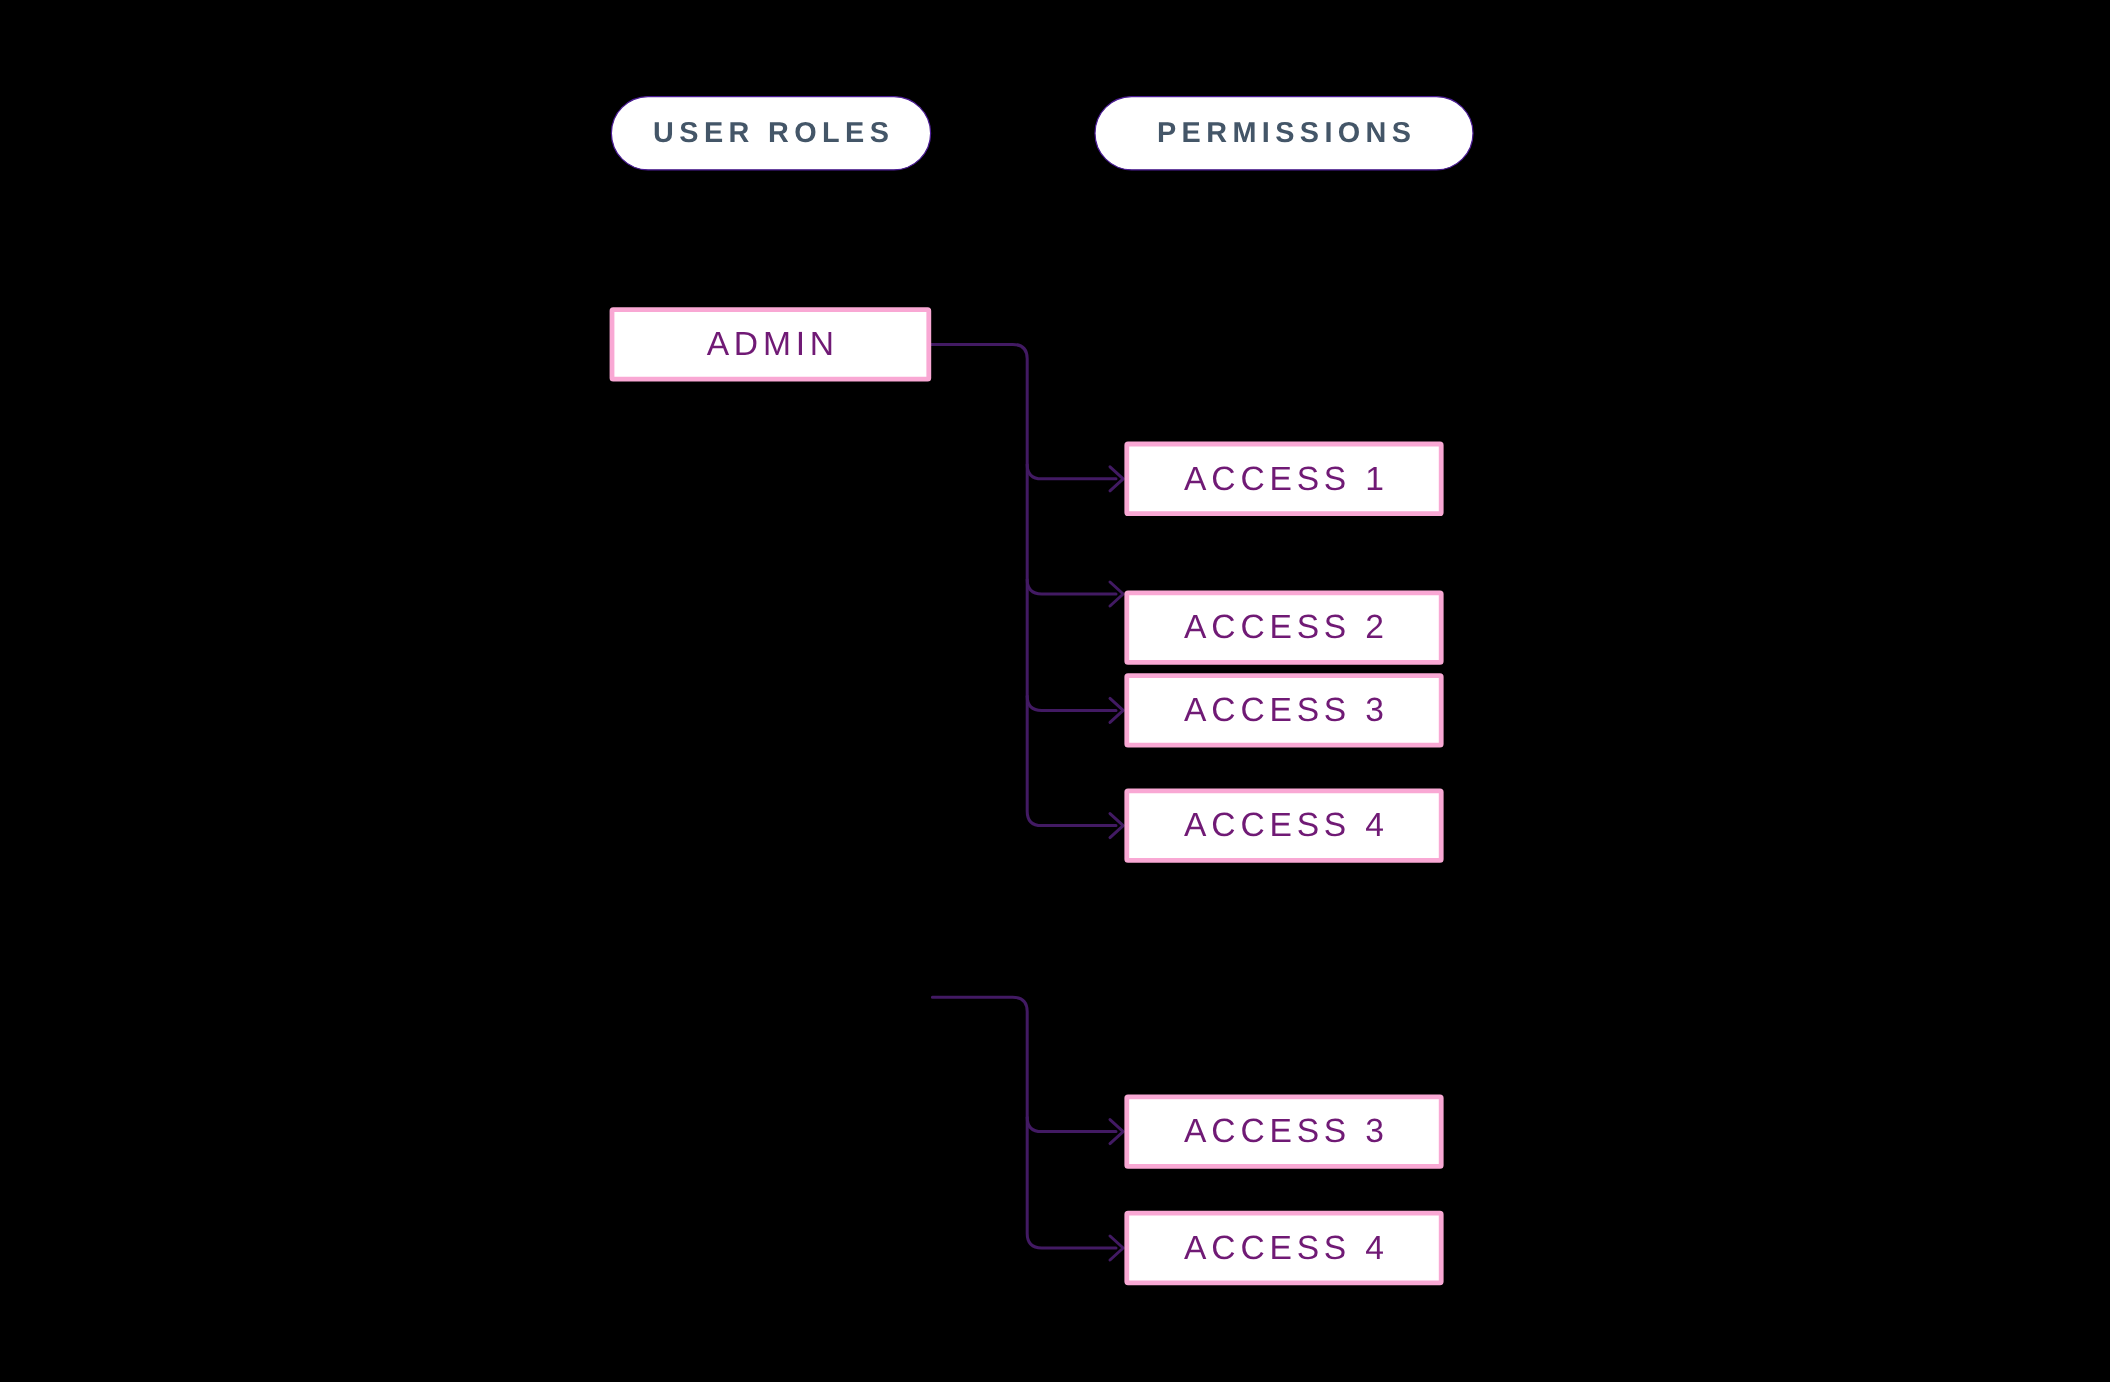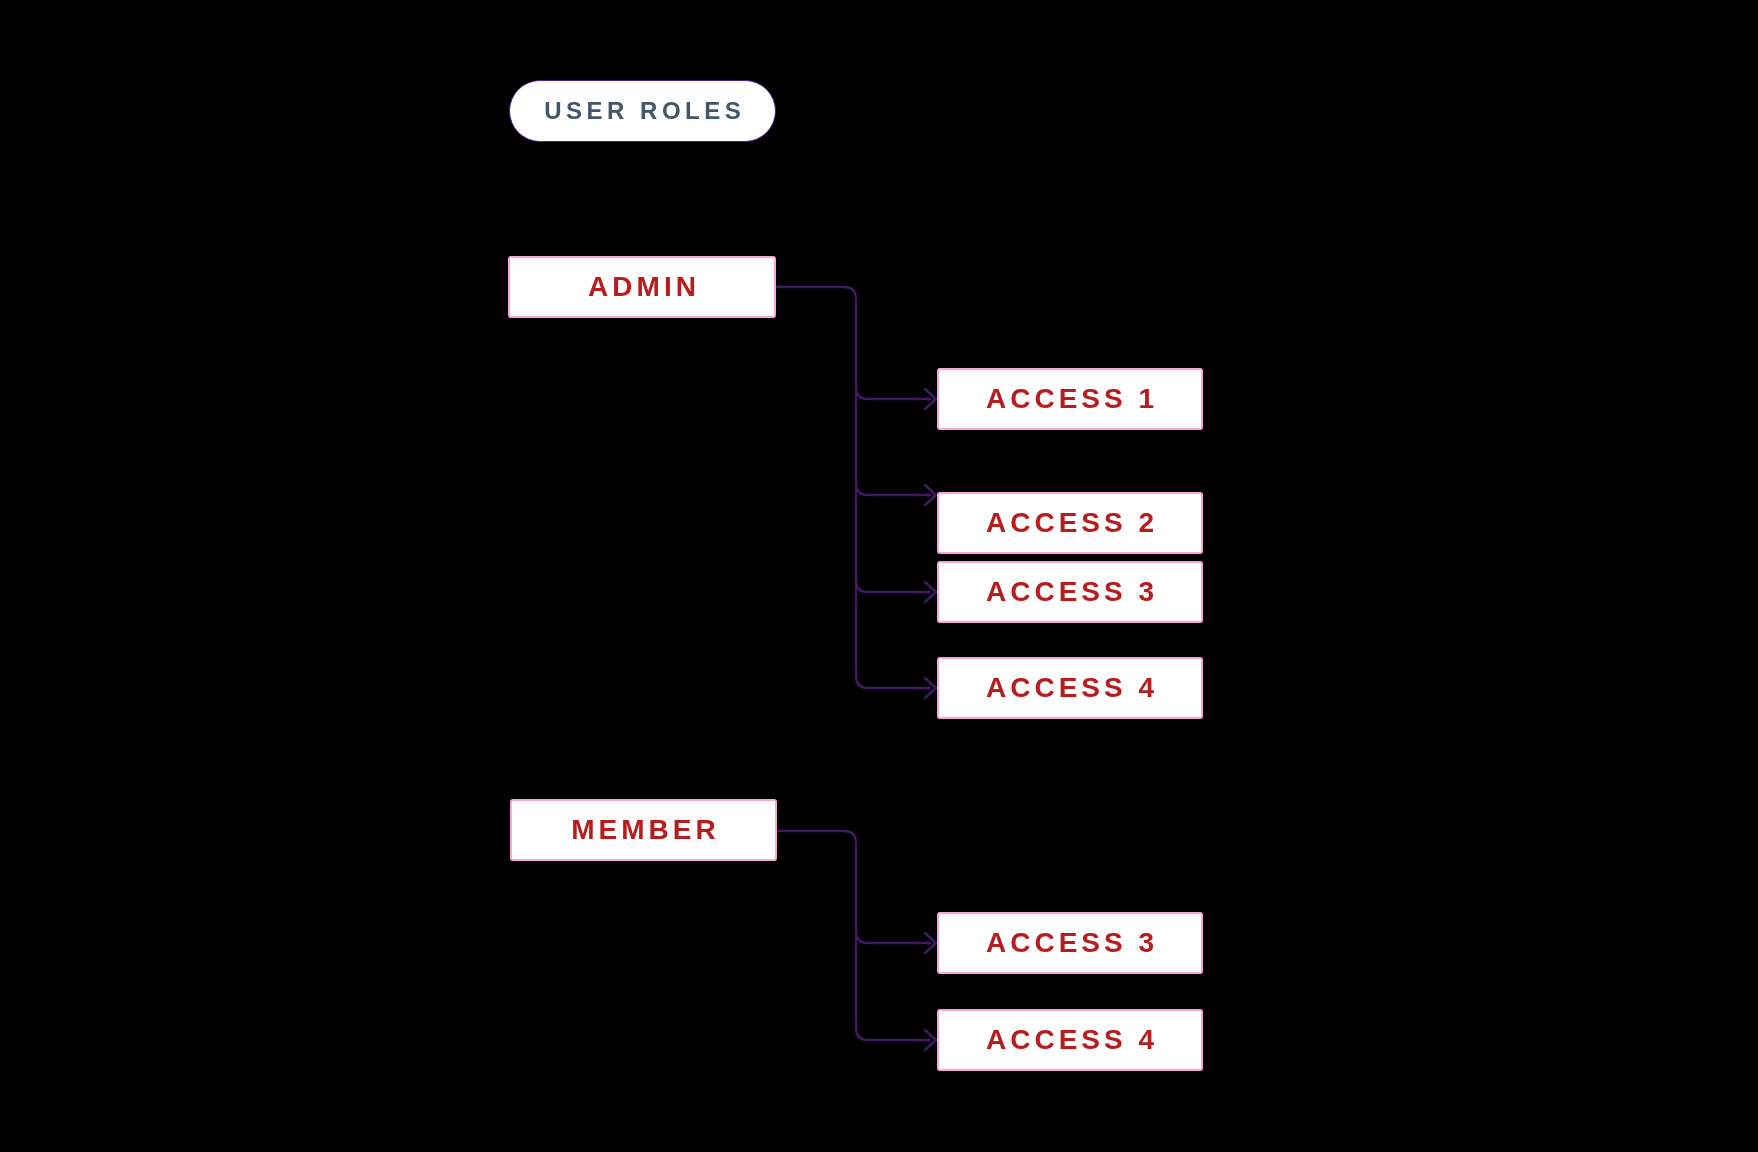--- a/index.html
+++ b/index.html
@@ -37,26 +37,26 @@
     font-weight: 600;
     letter-spacing: 4.5px;
     text-indent: 4.5px; 
   }
   .node {
     position: absolute;
     display: flex;
     align-items: center;
     justify-content: center;
     background: #ffffff;
-    border: 2px solid #f9a8d4;
+    border: 4px solid #f9a8d4;
     border-radius: 3px;
     box-sizing: border-box;
-    color: #b91c1c;
+    color: #701a75;
     font-size: 28px;
-    font-weight: 700;
+    font-weight: 400;
     letter-spacing: 4px;
     text-indent: 4px;
   }
   
   #pill-user-roles  { left: 509px; top: 80px;  width: 267px; height: 62px; }
   #pill-permissions { left: 912px; top: 80px;  width: 316px; height: 62px; }
   #node-admin       { left: 508px; top: 256px; width: 268px; height: 62px; }
   #node-member      { left: 510px; top: 799px; width: 267px; height: 62px; }
   #node-admin-access-1  { left: 937px; top: 368px;  width: 266px; height: 62px; text-align: center; }
   #node-admin-access-2  { left: 937px; top: 464px;  width: 266px; height: 62px; margin-top: 28px; }
@@ -84,30 +84,30 @@
 
     <path d="M 777 831 H 844 Q 856 831 856 843 V 1028 Q 856 1040 868 1040 H 930"></path>
     <path d="M 925 1030 L 936 1040 L 925 1050"></path>
 
     <path d="M 856 931 Q 856 943 868 943 H 930"></path>
     <path d="M 925 933 L 936 943 L 925 953"></path>
   </svg>
 
   <div id="pill-user-roles" class="pill">USER ROLES</div>
 
+  <div id="pill-permissions" class="pill">PERMISSIONS</div>
 
   <div id="node-admin" class="node">ADMIN</div>
 
   <div id="node-admin-access-1" class="node">ACCESS 1</div>
 
   <div id="node-admin-access-2" class="node">ACCESS 2</div>
 
   <div id="node-admin-access-3" class="node">ACCESS 3</div>
 
   <div id="node-admin-access-4" class="node">ACCESS 4</div>
 
-  <div id="node-member" class="node">MEMBER</div>
 
   <div id="node-member-access-3" class="node">ACCESS 3</div>
 
   <div id="node-member-access-4" class="node">ACCESS 4</div>
 
 </div>
 
 </body></html>

